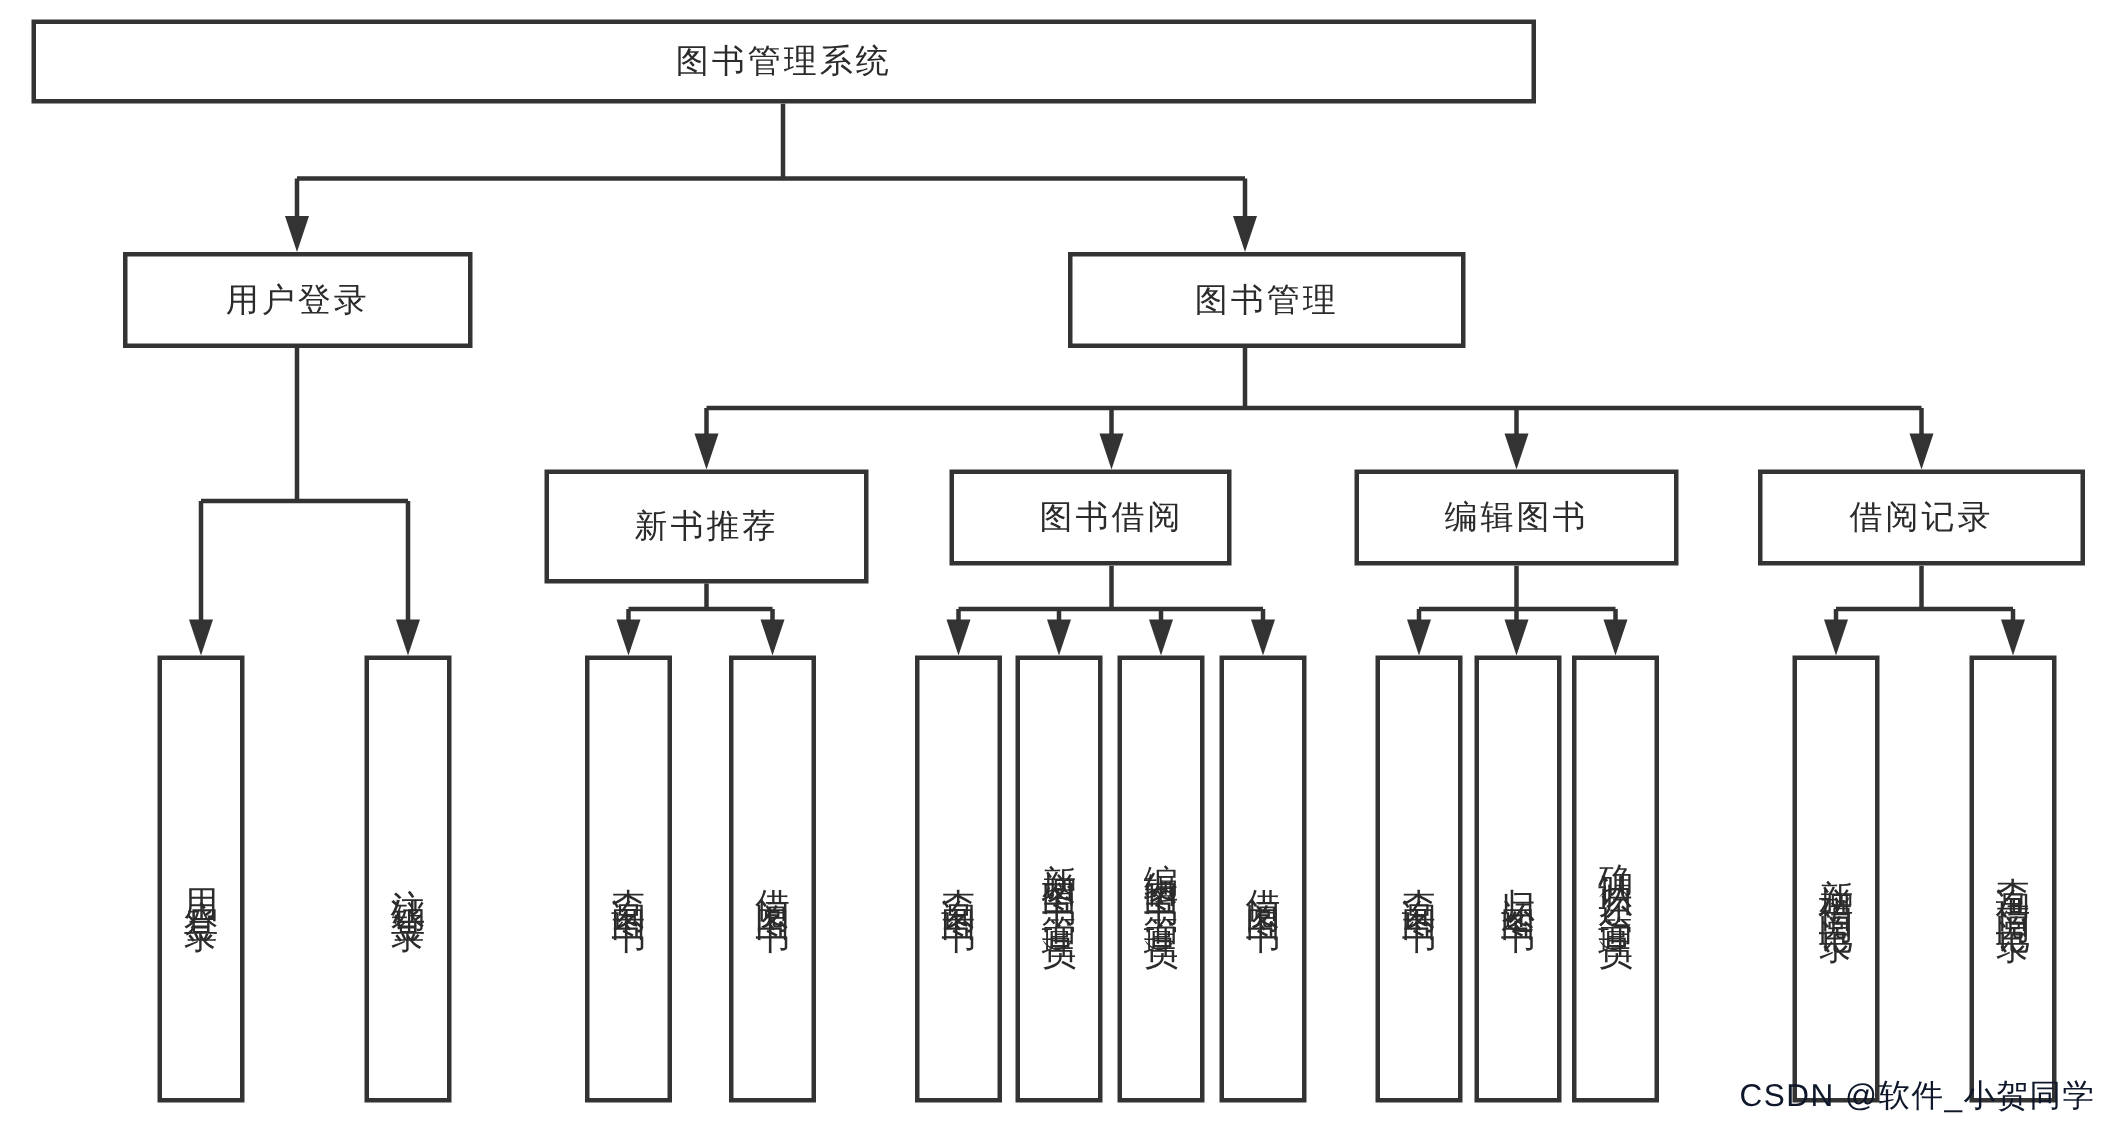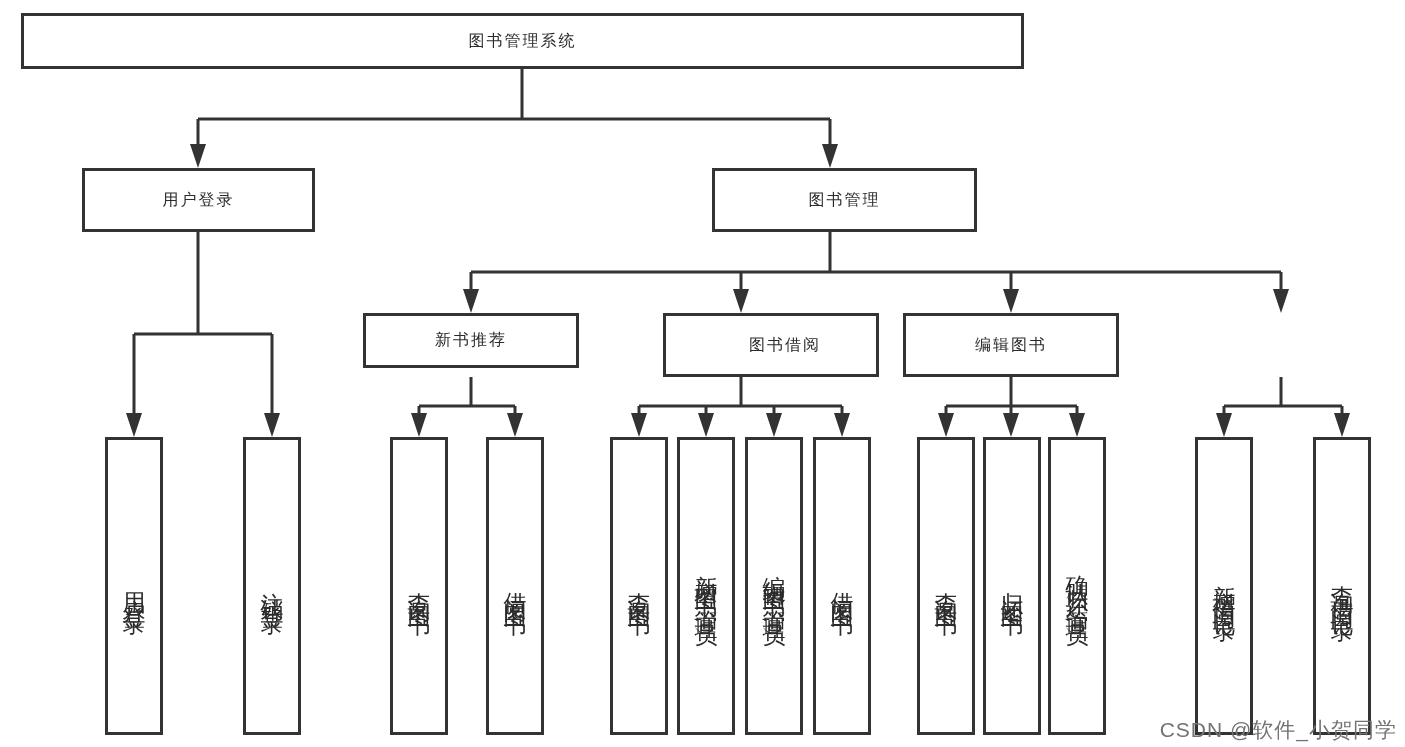--- a/index.html
+++ b/index.html
@@ -26,41 +26,41 @@
   }
   .node {
     position: absolute;
     box-sizing: border-box;
     border: 3px solid #333333;
     background: #ffffff;
     display: flex;
     align-items: center;
     justify-content: center;
     color: #2b2b2b;
-    font-size: 16px;
+    font-size: 22px;
     letter-spacing: 2px;
     z-index: 2;
     white-space: nowrap;
   }
   .node.leaf {
     writing-mode: vertical-lr;
     text-orientation: mixed;
     font-size: 23px;
     letter-spacing: 7px;
     white-space: normal;
     line-height: 1;
     padding-top: 4px;
   }
   .watermark {
     position: absolute;
     right: 8px;
     bottom: 3px;
     z-index: 3;
     font-size: 21px;
-    color: #737373;
+    color: #0f172a;
     letter-spacing: 1px;
   }
 </style>
 </head>
 <body>
 
 <div id="stage">
 
   <svg id="connectors" width="1405" height="747" viewBox="0 0 1405 747">
     <g stroke="#333333" stroke-width="3" fill="none">
@@ -93,23 +93,24 @@
       <polygon points="1216,413 1232,413 1224,437"></polygon>
       <polygon points="1334,413 1350,413 1342,437"></polygon>
     </g>
   </svg>
 
   <div class="node" style="left:21px; top:13px; width:1003px; height:56px;">图书管理系统</div>
 
   <div class="node" style="left:82px; top:168px; width:233px; height:64px;">用户登录</div>
   <div class="node" style="left:712px; top:168px; width:265px; height:64px;">图书管理</div>
 
-  <div class="node" style="left:363px; top:313px; width:216px; height:55px;">新书推荐</div>
-  <div class="node" style="left:663px; top:313px; width:216px; height:64px;padding-left:28px;">图书借阅</div>
+  <div class="node" style="left:363px; top:313px; width:216px; height:76px;">新书推荐</div>
+  <div class="node" style="left:633px; top:313px; width:188px; height:64px;padding-left:28px;">图书借阅</div>
   <div class="node" style="left:903px; top:313px; width:216px; height:64px;">编辑图书</div>
+  <div class="node" style="left:1172px; top:313px; width:218px; height:64px;">借阅记录</div>
 
   <div class="node leaf" style="left:105px; top:437px; width:58px; height:298px;">用户登录</div>
   <div class="node leaf" style="left:243px; top:437px; width:58px; height:298px;">注销登录</div>
 
   <div class="node leaf" style="left:390px; top:437px; width:58px; height:298px;">查询图书</div>
   <div class="node leaf" style="left:486px; top:437px; width:58px; height:298px;">借阅图书</div>
 
   <div class="node leaf" style="left:610px; top:437px; width:58px; height:298px;">查询图书</div>
   <div class="node leaf" style="left:677px; top:437px; width:58px; height:298px;">新增图书（管理员）</div>
   <div class="node leaf" style="left:745px; top:437px; width:58px; height:298px;">编辑图书（管理员）</div>

